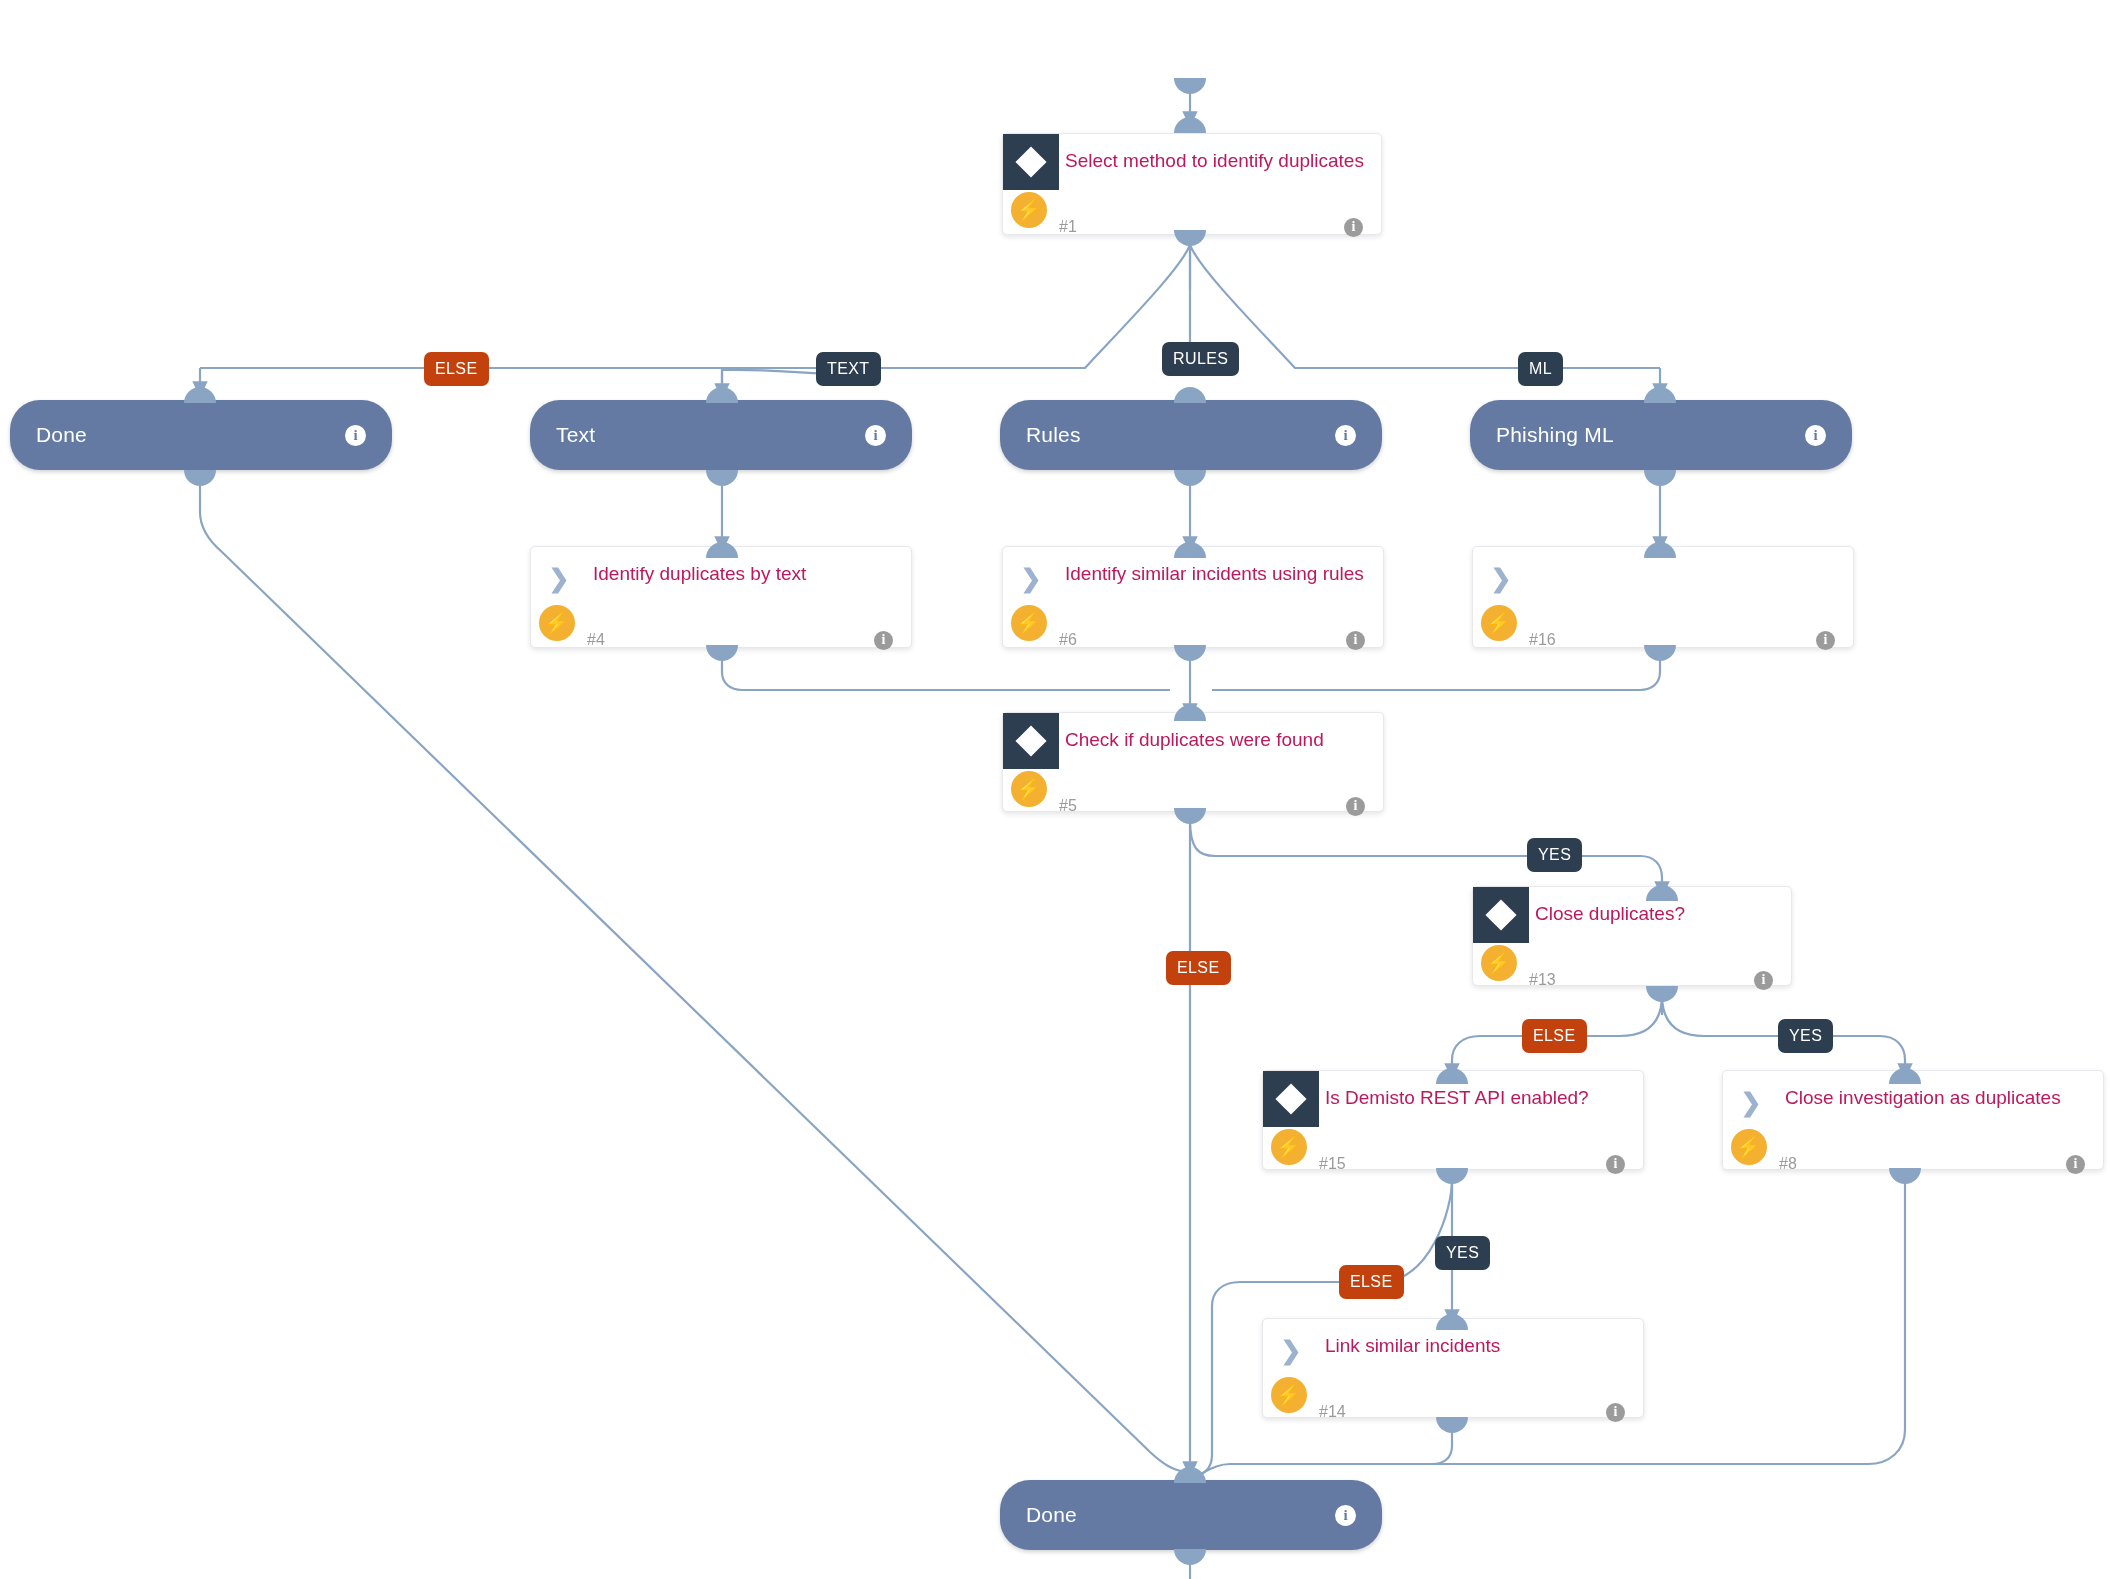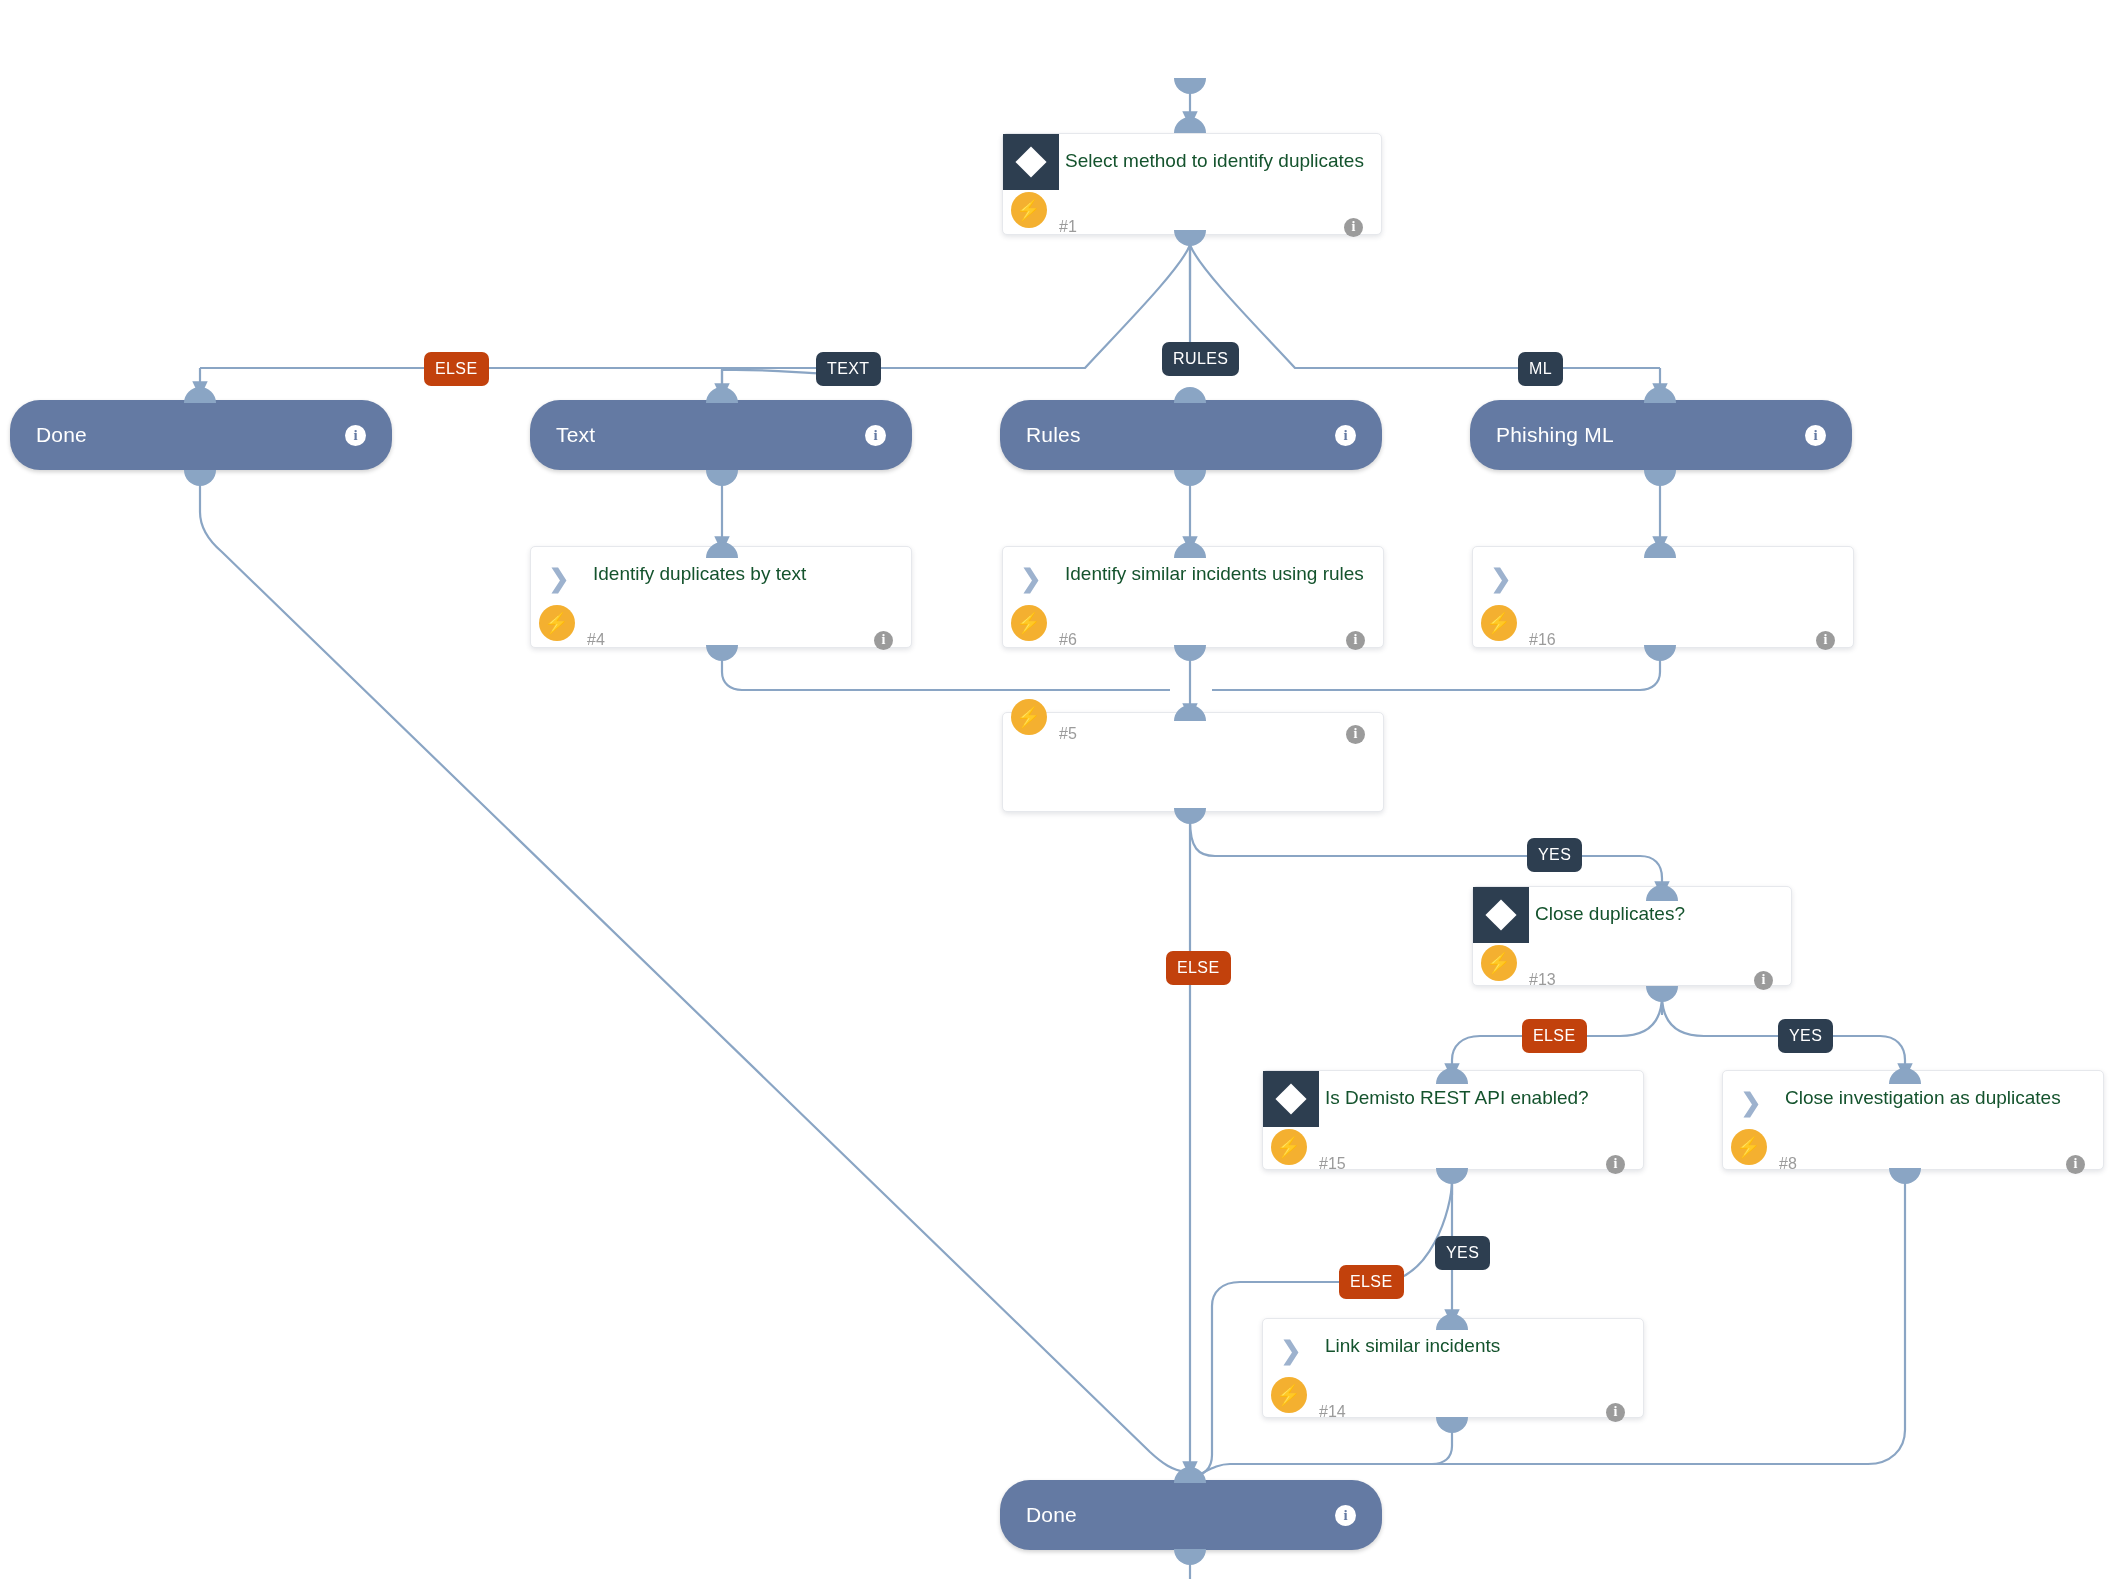--- a/index.html
+++ b/index.html
@@ -97,21 +97,21 @@
     transform: rotate(45deg);
   }
   .chevron {
     color: #9db2ce;
     font-size: 25px;
     line-height: 1;
     font-weight: bold;
   }
   .card-title {
     font-size: 19px;
-    color: #14532d;
+    color: #be185d;
     line-height: 25px;
     padding: 14px 16px 0 6px;
     max-width: 330px;
   }
   .card-bottom {
     display: flex;
     align-items: center;
     height: 42px;
     padding: 0 18px 0 0;
     position: relative;
@@ -369,20 +369,26 @@
         </div>
     </div>
     <div class="card-bottom">
       <div class="bolt">⚡</div>
       <span class="card-num">#16</span>
       <span class="info-gray">i</span>
     </div>
   </div>
 
   <div class="card" style="left:1002px;top:712px;width:382px;height:100px;">
+    <div class="card-top">
+      <div class="card-icon-box">
+          <div class="diamond"></div>
+        </div>
+      <div class="card-title">Check if duplicates were found</div>
+    </div>
     <div class="card-bottom">
       <div class="bolt">⚡</div>
       <span class="card-num">#5</span>
       <span class="info-gray">i</span>
     </div>
   </div>
 
   <div class="blabel dark" style="left:1527px;top:838px;">YES</div>
   <div class="blabel amber" style="left:1166px;top:951px;">ELSE</div>
 

